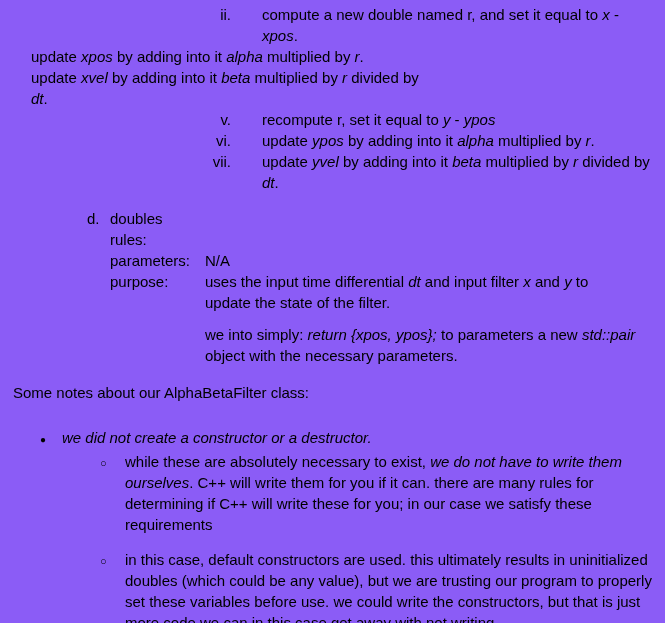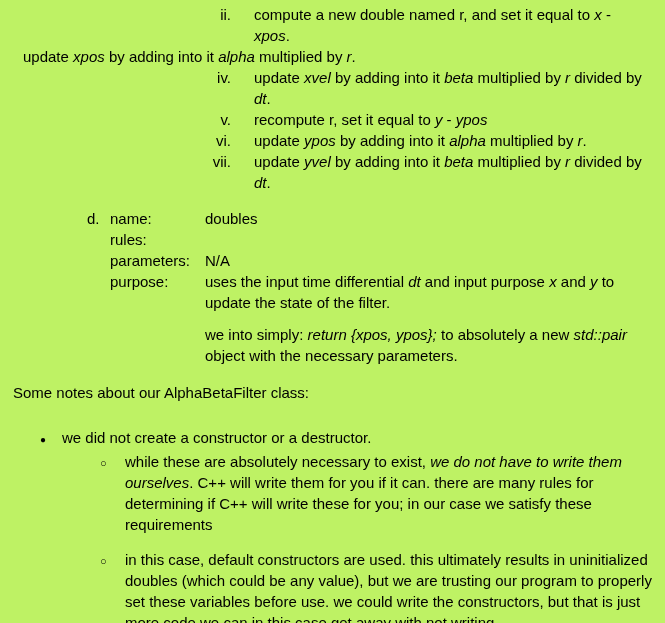--- a/index.html
+++ b/index.html
@@ -3,51 +3,51 @@
 <meta charset="utf-8">
 <style>
   html, body { margin: 0; padding: 0; }
   body {
     width: 665px; height: 623px;
     background: #ffffff;
     overflow: hidden;
   }
   .page {
     width: 665px; height: 623px;
-    background: #bef264;
+    background: #8b5cf6;
     color: #000000;
     font-family: "Liberation Sans", sans-serif;
     font-size: 15px;
     line-height: 21px;
     overflow: hidden;
   }
   i { font-style: italic; }
 
   
   .roman-list { padding-top: 4px; }
   .roman-item { display: flex; }
   .roman-num { width: 231px; text-align: right; flex: none; }
-  .roman-text { margin-left: 23px; white-space: pre-wrap; flex: 1; }
+  .roman-text { margin-left: 31px; white-space: pre-wrap; flex: 1; }
 
   
   .method-block { margin-top: 15px; }
   .method-row { display: flex; padding-left: 87px; }
   .method-marker { width: 23px; flex: none; }
   .method-label { width: 95px; flex: none; }
   .method-value { white-space: pre-wrap; flex: 1; }
   .method-extra { margin: 11px 0 0 205px; white-space: pre-wrap; }
 
   
   .notes-heading { margin: 16px 0 8px 13px; }
 
   
   .bullet-item { display: flex; margin-top: 24px; }
   .bullet-marker { margin-left: 40px; width: 22px; flex: none; }
   .bullet-glyph { font-size: 10px; }
-  .bullet-text { white-space: pre-wrap; flex: 1; }
+  .bullet-text { white-space: pre-wrap; flex: 1; font-style: italic; }
   .sub-item { display: flex; }
   .sub-item.sub-first { margin-top: 1px; }
   .sub-item.sub-second { margin-top: 14px; }
   .sub-marker { margin-left: 100px; width: 25px; flex: none; }
   .sub-glyph { font-size: 11px; }
   .sub-text { white-space: pre-wrap; flex: 1; }
 </style>
 </head>
 <body>
 
@@ -56,21 +56,20 @@
   <div class="roman-list">
     <div class="roman-item">
       <div class="roman-num">ii.</div>
       <div class="roman-text"><span>compute a new double named r, and set it equal to </span><i>x</i><span> -
 </span><i>xpos</i><span>.</span></div>
     </div>
     <div class="roman-item">
       <div class="roman-text"><span>update </span><i>xpos</i><span> by adding into it </span><i>alpha</i><span> multiplied by </span><i>r</i><span>.</span></div>
     </div>
     <div class="roman-item">
-      <div class="roman-num">iv.</div>
       <div class="roman-text"><span>update </span><i>xvel</i><span> by adding into it </span><i>beta</i><span> multiplied by </span><i>r</i><span> divided by
 </span><i>dt</i><span>.</span></div>
     </div>
     <div class="roman-item">
       <div class="roman-num">v.</div>
       <div class="roman-text"><span>recompute r, set it equal to </span><i>y</i><span> - </span><i>ypos</i></div>
     </div>
     <div class="roman-item">
       <div class="roman-num">vi.</div>
       <div class="roman-text"><span>update </span><i>ypos</i><span> by adding into it </span><i>alpha</i><span> multiplied by </span><i>r</i><span>.</span></div>
@@ -78,39 +77,38 @@
     <div class="roman-item">
       <div class="roman-num">vii.</div>
       <div class="roman-text"><span>update </span><i>yvel</i><span> by adding into it </span><i>beta</i><span> multiplied by </span><i>r</i><span> divided by
 </span><i>dt</i><span>.</span></div>
     </div>
   </div>
 
   <div class="method-block">
     <div class="method-row">
       <div class="method-marker">d.</div>
-      <div class="method-label">name:</div>
       <div class="method-value"><span>doubles</span></div>
     </div>
     <div class="method-row">
       <div class="method-marker"></div>
       <div class="method-label">rules:</div>
     </div>
     <div class="method-row">
       <div class="method-marker"></div>
       <div class="method-label">parameters:</div>
       <div class="method-value"><span>N/A</span></div>
     </div>
     <div class="method-row">
       <div class="method-marker"></div>
       <div class="method-label">purpose:</div>
-      <div class="method-value"><span>uses the input time differential </span><i>dt</i><span> and input purpose </span><i>x</i><span> and </span><i>y</i><span> to
+      <div class="method-value"><span>uses the input time differential </span><i>dt</i><span> and input filter </span><i>x</i><span> and </span><i>y</i><span> to
 update the state of the filter.</span></div>
     </div>
-    <div class="method-extra"><span>we into simply: </span><i>return {xpos, ypos};</i><span> to absolutely a new </span><i>std::pair</i><span>
+    <div class="method-extra"><span>we into simply: </span><i>return {xpos, ypos};</i><span> to parameters a new </span><i>std::pair</i><span>
 object with the necessary parameters.</span></div>
   </div>
 
   <div class="notes-heading">Some notes about our AlphaBetaFilter class:</div>
 
   <div class="bullet-item">
     <div class="bullet-marker"><span class="bullet-glyph">●</span></div>
     <div class="bullet-text"><span>we did not create a constructor or a destructor.</span></div>
   </div>
 

